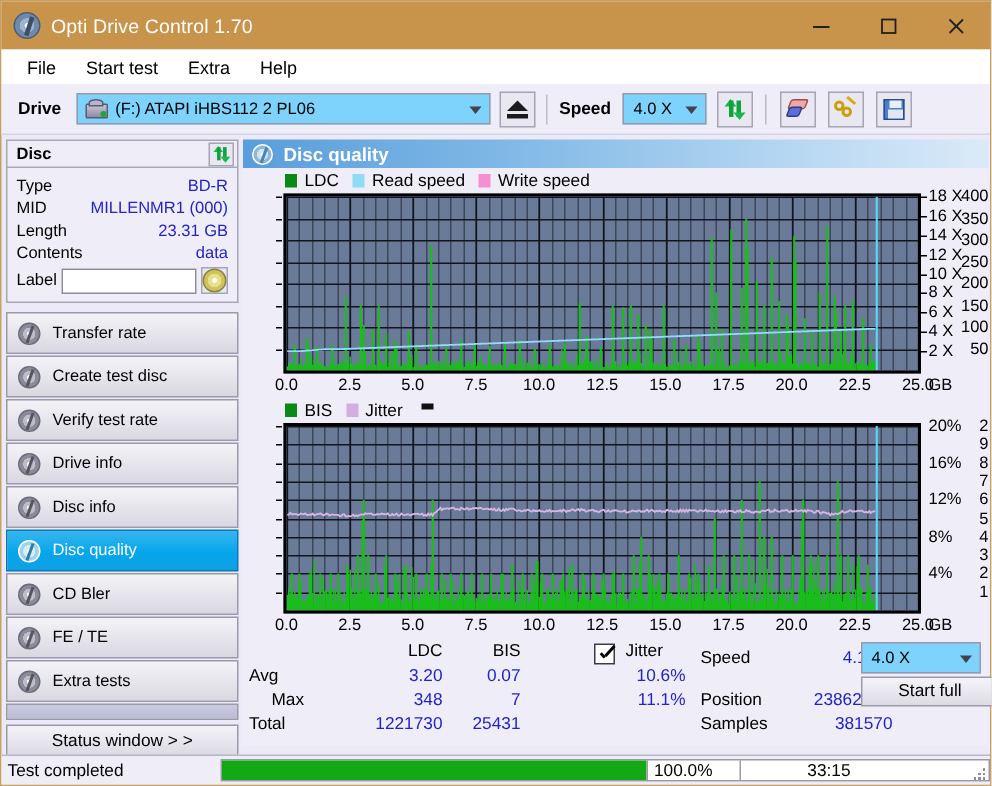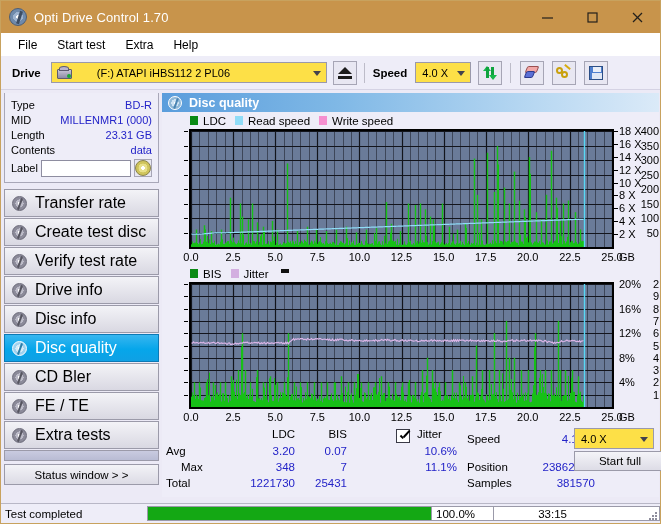--- a/index.html
+++ b/index.html
@@ -57,24 +57,23 @@
 
   
   #toolbar {
     position:absolute; left:0; top:55px; width:659px; height:34px;
     background:#eeedf8;
     display:flex; align-items:center;
     border-bottom:1px solid #d5d3e4;
   }
   #toolbar .lbl { font-weight:bold; font-size:11.5px; color:#000; }
   .combo {
-    height:21px; background:#fde047; border:1px solid #9a99ab;
+    height:21px; background:#7dd3fc; border:1px solid #9a99ab;
     display:flex; align-items:center; font-size:11px; color:#000;
     position:relative;
-    gap:20px;
   }
   .combo .arrow {
     position:absolute; right:5px; top:50%; margin-top:-2px;
     width:0;height:0; border-left:4px solid transparent; border-right:4px solid transparent;
     border-top:5px solid #43424d;
   }
   .tbtn {
     width:24px; height:24px; border:1px solid #a6a5b5; background:#e8e7f2;
     display:flex; align-items:center; justify-content:center;
   }
@@ -135,21 +134,21 @@
   }
   .cd-ico{width:16px;height:16px;border-radius:50%;background:radial-gradient(circle,#ffffff 0 16%,#e8e08a 17% 45%,#cfc45c 46% 80%,#f2eec2 81% 100%);border:1px solid #8a8347;}
 
   
   #navlist { margin-top:6px; }
   .nav {
     height:28px; margin-bottom:1px;
     border:1px solid #9b9aa9;
     background:linear-gradient(#f3f3f7,#d9d8e2);
     display:flex; align-items:center; padding-left:7px; gap:8px;
-    font-size:16px; color:#000;
+    font-size:11px; color:#000;
   }
   .nav.active {
     background:linear-gradient(#38b6f0,#06a6ea 55%,#0fa0e4);
     border:1px solid #0c79b5; color:#ffffff;
   }
   .nav .dico{width:15px;height:15px;border-radius:50%;
     background:radial-gradient(circle,#ffffff 0 16%,#bdbcc9 17% 44%,#8c8b9a 45% 80%,#d7d6e0 81% 100%);
     border:1px solid #6b6a79; position:relative; flex:none;}
   .nav.active .dico{background:radial-gradient(circle,#ffffff 0 16%,#d7ecf8 17% 44%,#9fd2ef 45% 80%,#ffffff 81% 100%);border-color:#ffffff;}
   .nav .dico:after{content:"";position:absolute;left:6px;top:1px;width:2px;height:12px;background:#55545f;transform:rotate(20deg);}
@@ -330,20 +329,31 @@
     </div>
     <div class="tbtn" style="margin-left:8px;">
       <span class="floppy">
           <span class="sh"></span>
           <span class="lb"></span>
         </span>
     </div>
   </div>
 
   <div id="left">
+    <div class="panel-head">
+      <span>Disc</span>
+      <span class="tbtn">
+        <span class="refresh" style="transform:scale(.8)">
+            <span class="h1"></span>
+            <span class="a1"></span>
+            <span class="a2"></span>
+            <span class="h2"></span>
+          </span>
+      </span>
+    </div>
     <div id="disc-body">
       <div class="drow">
         <span class="k">Type</span>
         <span class="v">BD-R</span>
       </div>
       <div class="drow">
         <span class="k">MID</span>
         <span class="v">MILLENMR1 (000)</span>
       </div>
       <div class="drow">

